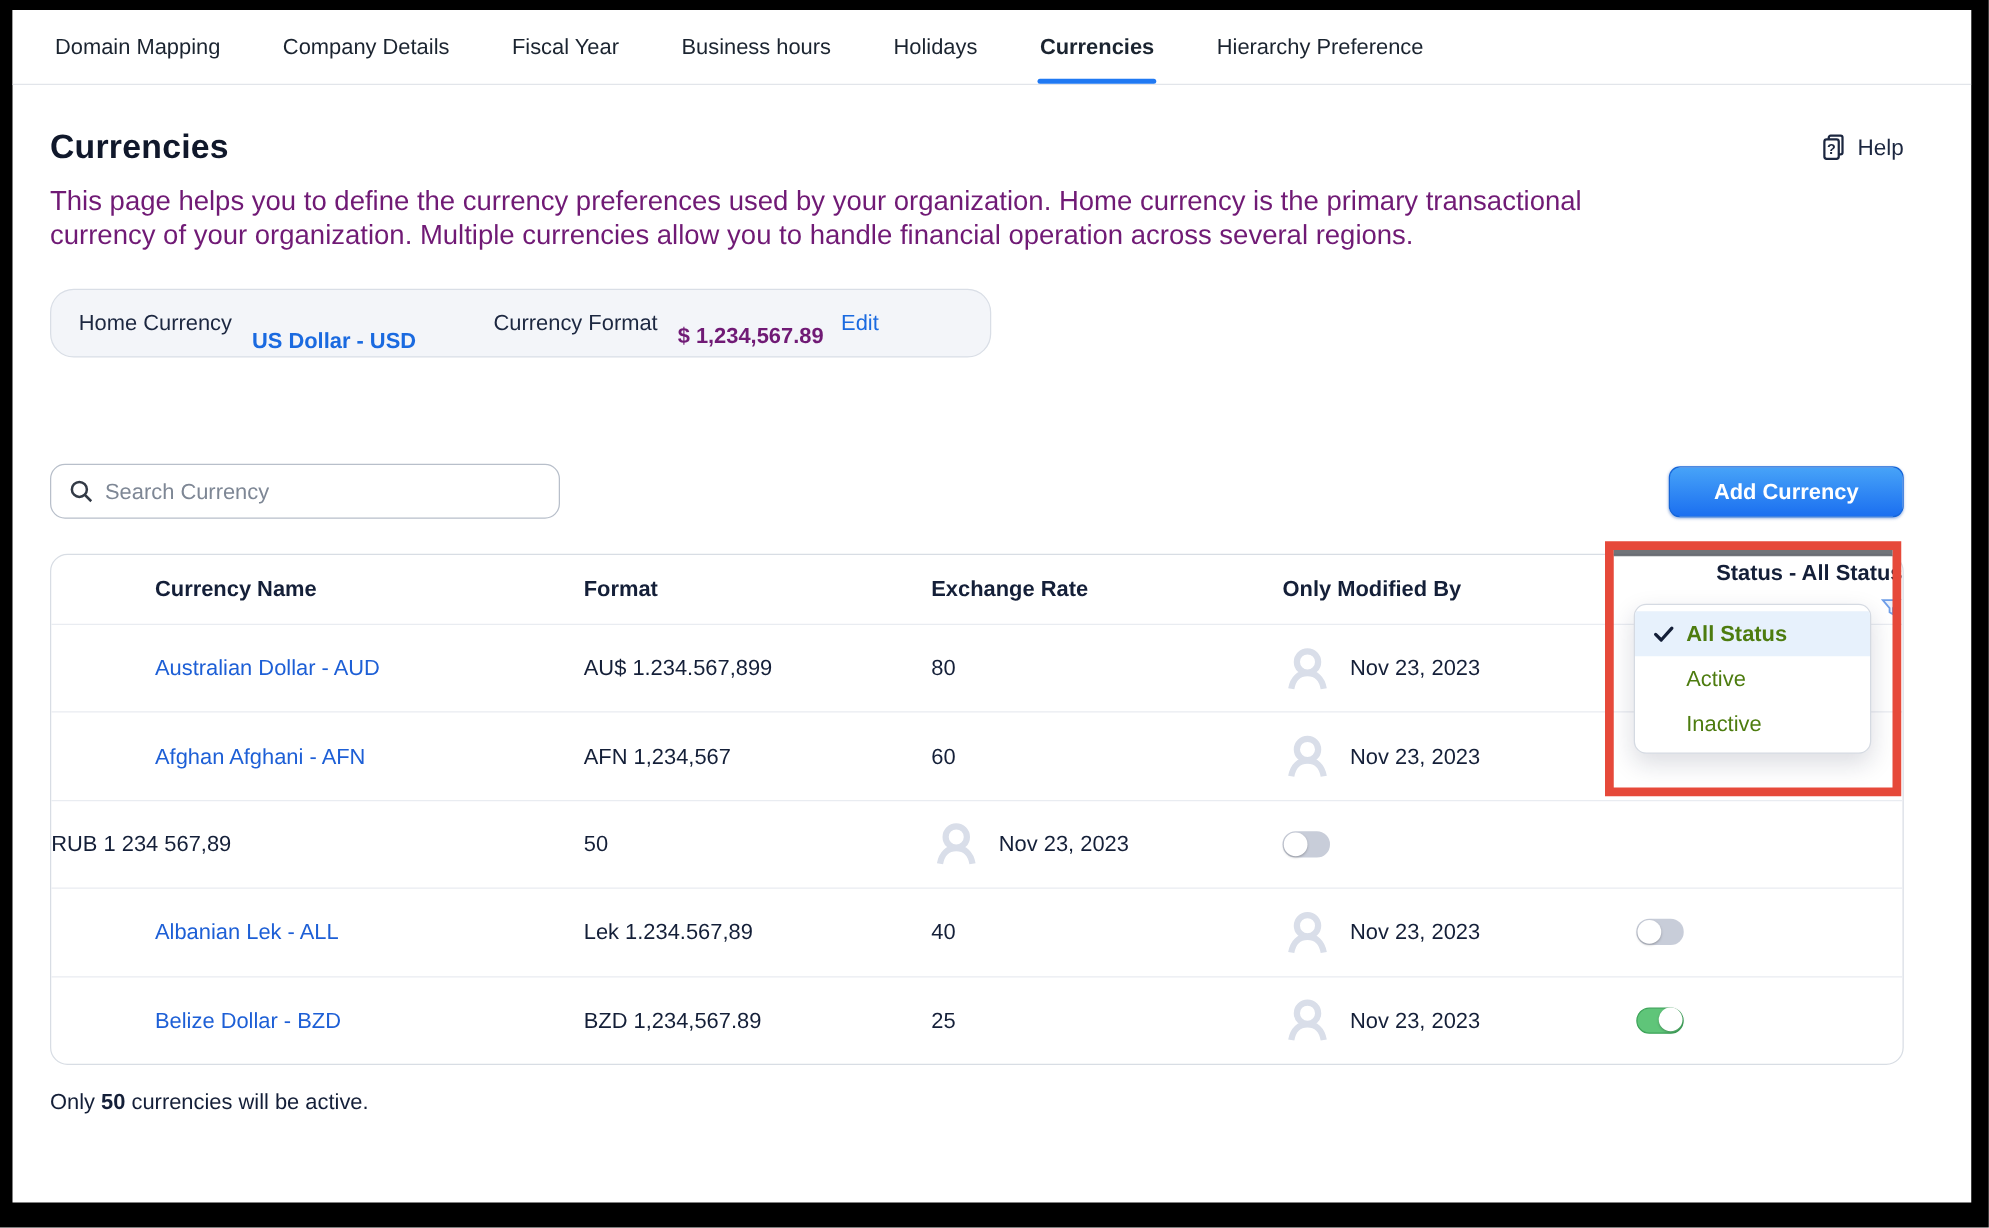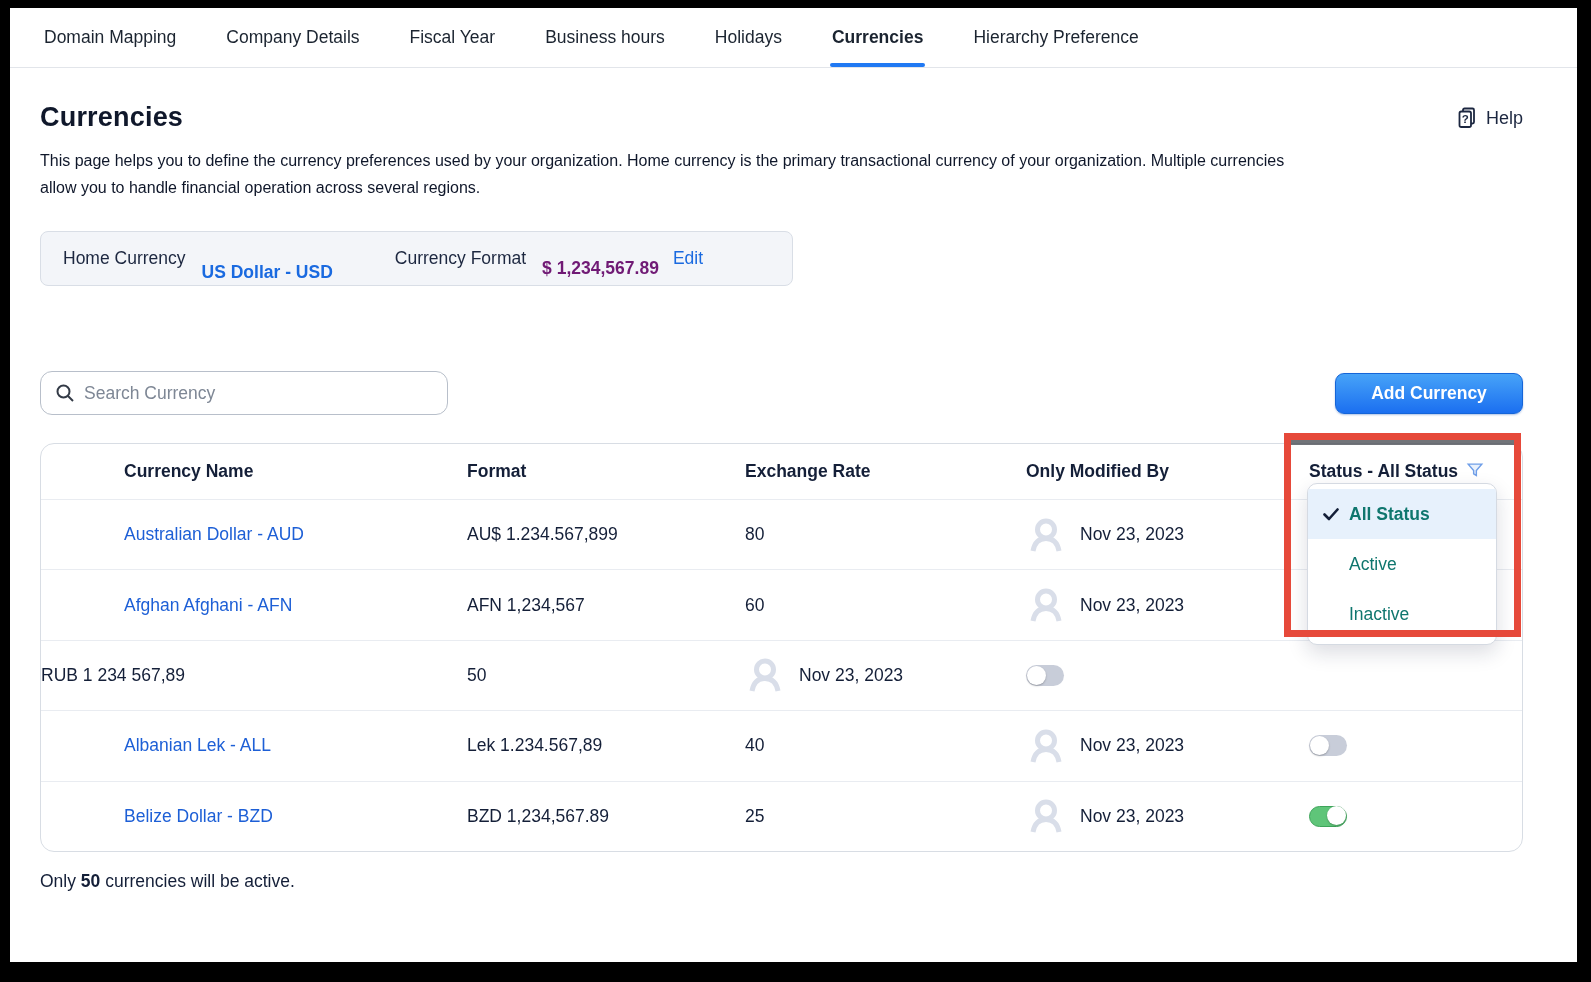--- a/index.html
+++ b/index.html
@@ -14,25 +14,25 @@
          height:100%; display:flex; align-items:center; white-space:nowrap; }
   .tab.active { font-weight:600; }
   .tab.active::after { content:''; position:absolute; left:-2px; right:-2px; bottom:0;
          height:4px; border-radius:3px; background:#2079f3; }
 
   
   .content { padding:0 54px 0 30px; position:relative; }
   .title-row { display:flex; justify-content:space-between; align-items:flex-start; margin-top:34px; }
   h1.page-title { font-size:27px; font-weight:700; color:#10182b; letter-spacing:.2px; }
   .help { display:flex; align-items:center; gap:7px; color:#1c2740; font-size:18px; cursor:pointer; margin-top:4px; }
-  .desc { margin-top:14px; font-size:16px; line-height:27px; color:#0f172a; max-width:1260px; }
+  .desc { margin-top:14px; font-size:22px; line-height:27px; color:#701a75; max-width:1260px; }
 
   
   .home-box { margin-top:30px; width:753px; height:55px; background:#f3f5f9;
-              border:1px solid #d9dee6; border-radius:8px; display:flex; align-items:center;
+              border:1px solid #d9dee6; border-radius:19px; display:flex; align-items:center;
               padding:0 22px; font-size:17.5px; color:#1c2740;text-align:right; }
   .home-box .lbl { margin-right:16px; }
   .home-box .blue-strong { color:#1a6ae0; font-weight:700; text-decoration:none;margin-top:28px; }
   .home-box .fmt-lbl { margin-left:62px; margin-right:16px; }
   .home-box .fmt-val { font-weight:700; color:#701a75;margin-top:20px; }
   .home-box .edit { margin-left:14px; color:#1a6ae0; text-decoration:none; cursor:pointer; }
 
   
   .toolbar { margin-top:85px; display:flex; justify-content:space-between; align-items:center; }
   .search { width:408px; height:44px; border:1px solid #b8bfca; border-radius:12px;
@@ -48,37 +48,37 @@
   
   .table-wrap { position:relative; margin-top:28px; }
   .tbl { width:1483px; border:1px solid #d8dde4; border-radius:14px; background:#fff; overflow:hidden; }
   .trow { display:grid; grid-template-columns:426px 278px 281px 283px 1fr; align-items:center; height:70.4px; }
   .trow.head { height:55px; font-weight:600; color:#10182b; }
   .trow + .trow { border-top:1px solid #e9ecf1; }
   .cell { font-size:17.5px; color:#141f38; }
   .cell.c1 { padding-left:83px; }
   .cell a.cur-link { color:#1d5fd6; text-decoration:none; cursor:pointer; }
   .cell.modified { display:flex; align-items:center; gap:14px; }
-  .status-head { display:flex; align-items:flex-start; gap:8px; cursor:pointer; }
+  .status-head { display:flex; align-items:flex-end; gap:8px; cursor:pointer;flex-direction:column; }
 
   
   .toggle { width:38px; height:21px; border-radius:11px; position:relative; cursor:pointer; }
   .toggle.off { background:#c8cdd9; }
   .toggle.on  { background:#5fc579; border:1.5px solid #3ea45a; }
   .toggle .knob { position:absolute; top:1px; width:19px; height:19px; border-radius:50%;
                   background:#fff; box-shadow:0 1px 2px rgba(0,0,0,.25); }
   .toggle.off .knob { left:1px; }
   .toggle.on  .knob { right:0px; top:-0.5px; }
 
   
   .dropdown { position:absolute; left:1267px; top:40px; width:190px; background:#fff;
               border:1px solid #d5dae2; border-radius:10px; box-shadow:0 8px 20px rgba(20,30,60,.15);
               padding:5px 0; z-index:5; overflow:hidden; }
-  .dd-item { height:50px; display:flex; align-items:center; gap:9px; padding:0 14px;
-             font-size:17.5px; color:#0f766e; cursor:pointer; }
+  .dd-item { height:36px; display:flex; align-items:center; gap:9px; padding:0 14px;
+             font-size:17.5px; color:#4d7c0f; cursor:pointer; }
   .dd-item.selected { background:#e7f1fc; font-weight:700; }
   .dd-item .chk { width:18px; display:inline-flex; }
   .dd-item.plain { padding-left:41px; }
 
   
   .red-rect { position:absolute; left:1244px; top:-10px; width:237px; height:204px;
               border:7px solid #e6493a; z-index:9; pointer-events:none; }
   .red-rect::before { content:''; position:absolute; left:0; right:0; top:0; height:5px;
               background:#4d5157; opacity:.8; }
 

